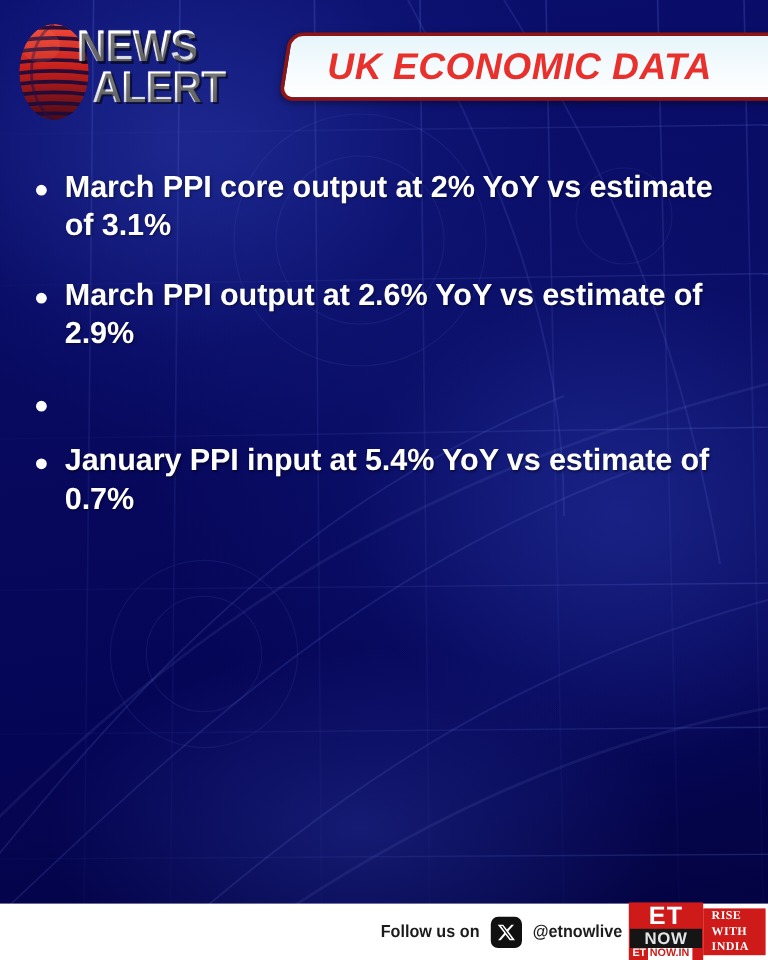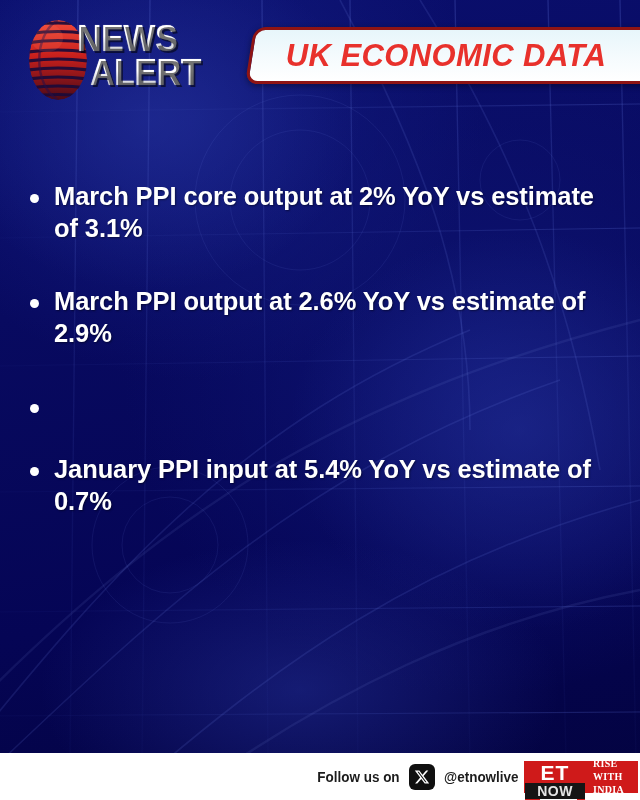--- a/index.html
+++ b/index.html
@@ -16,21 +16,21 @@
   .bg-base {
     position:absolute; inset:0;
     background:
       radial-gradient(ellipse 70% 50% at 30% 15%, #121a7d 0%, rgba(18,26,125,0) 65%),
       radial-gradient(ellipse 80% 60% at 75% 45%, #0d1370 0%, rgba(13,19,112,0) 70%),
       linear-gradient(170deg, #0a0f6e 0%, #080a60 35%, #050555 70%, #03033f 100%);
   }
   .bg-svg { position:absolute; inset:0; }
 
   
-  .header { position:absolute; left:17px; top:0; width:541px; height:118px; }
+  .header { position:absolute; left:4px; top:0; width:541px; height:118px; }
 
   .globe { position:absolute; left:10px; top:18px; width:62px; height:84px; }
 
   .newsalert {
     position:absolute; left:60px; top:22px;
     font-family:"Liberation Sans", sans-serif;
     font-weight:bold;
     font-size:37px;
     line-height:0.93;
     letter-spacing:-0.5px;
@@ -76,21 +76,20 @@
 
   
   .bullets {
     position:absolute; left:0; top:140px; width:640px;
   }
   .bullet {
     display:flex;
     align-items:flex-start;
     padding:0 26px 0 30px;
     margin-bottom:25px;
-    margin-top:40px;
   }
   .dot {
     flex:0 0 auto;
     width:9px; height:9px;
     border-radius:50%;
     background:#ffffff;
     margin-top:14px;
     margin-right:15px;
   }
   .btext {
@@ -122,21 +121,21 @@
   .x-badge {
     width:26px; height:26px; border-radius:6px; background:#101010;
     display:flex; align-items:center; justify-content:center;
   }
   .handle {
     font-size:14.5px; font-weight:bold; color:#1c1c1c;
     transform:scaleX(0.93); transform-origin:left center;
   }
 
   .etlogo {
-    display:flex; height:32px; margin-right:2px;
+    display:flex; height:32px; margin-right:2px;align-items:center;
   }
   .et-left {
     width:62px; background:#cf1a1a;
     display:flex; flex-direction:column; justify-content:space-between;
     padding:1px; position:relative;
   }
   .et-top {
     flex:1; display:flex; align-items:center; justify-content:center;
     color:#fff; font-weight:bold; font-size:21px; letter-spacing:1px;
     line-height:1;

